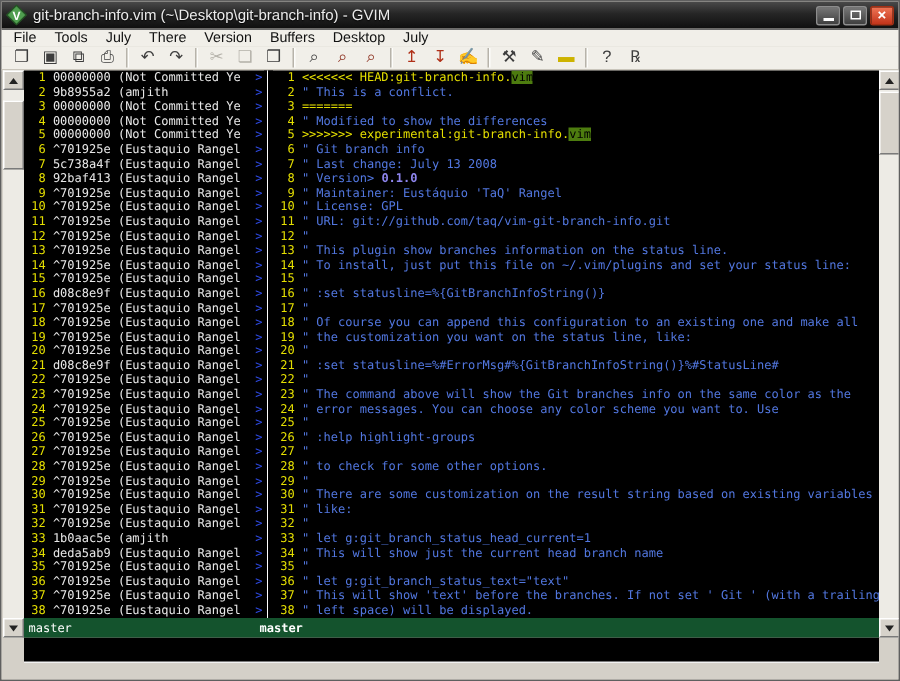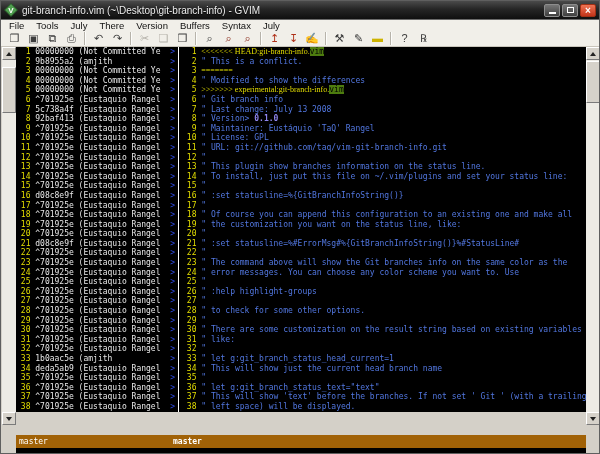--- a/index.html
+++ b/index.html
@@ -48,26 +48,26 @@
   .pane{font-family:"DejaVu Sans Mono",monospace;font-size:8px;line-height:9.6px;
     white-space:pre;overflow:hidden;}
   .pane-left{width:160px;flex:0 0 auto;}
   .vsep{width:6px;flex:0 0 auto;background:linear-gradient(90deg,#000 2px,#fff 2px,#fff 3px,#000 3px);}
   .pane-right{flex:1;}
   .ln{height:9.6px;position:relative;}
   .num{color:#e5df00;}
   .blame{color:#e8e8e8;}
   .nt{color:#2d49e0;position:absolute;right:1px;top:0;}
   .seg-c{color:#5277e0;}
-  .seg-y{color:#e5df00;font-family:Liberation Serif, serif;}
+  .seg-y{color:#e5df00;}
   .seg-p{color:#8f86ef;font-weight:bold;}
   .seg-s{color:#000;background:#4d7c0f;}
   
-  .statusline{position:relative;height:13px;background:#a16207;color:#fff;
-    font-family:"DejaVu Sans Mono",monospace;font-size:8px;line-height:13px;margin-top:23px;}
+  .statusline{position:relative;height:13px;background:#14532d;color:#fff;
+    font-family:"DejaVu Sans Mono",monospace;font-size:8px;line-height:13px;}
   .status-left{position:absolute;left:3px;}
   .status-right{position:absolute;left:157px;font-weight:bold;}
   .cmdline{height:17px;background:#000;border-bottom:1px solid #f2f2f2;
     font-family:"DejaVu Sans Mono",monospace;font-size:8px;color:#e8e8e8;line-height:16px;padding-left:3px;}
   .bottomframe{height:13px;background:#d4d0c8;border-bottom:2px solid #9b9892;}
 </style>
 </head>
 <body>
 
 <div class="window">
@@ -91,21 +91,21 @@
     </span>
   </div>
 
   <div class="menubar" id="menubar">
       <span class="menu-item">File</span>
       <span class="menu-item">Tools</span>
       <span class="menu-item">July</span>
       <span class="menu-item">There</span>
       <span class="menu-item">Version</span>
       <span class="menu-item">Buffers</span>
-      <span class="menu-item">Syntax</span>
+      <span class="menu-item">Desktop</span>
       <span class="menu-item">July</span>
     </div>
 
   <div class="toolbar" id="toolbar">
       <span class="tbtn">
         <span>❐</span>
       </span>
       <span class="tbtn">
         <span>▣</span>
       </span>

